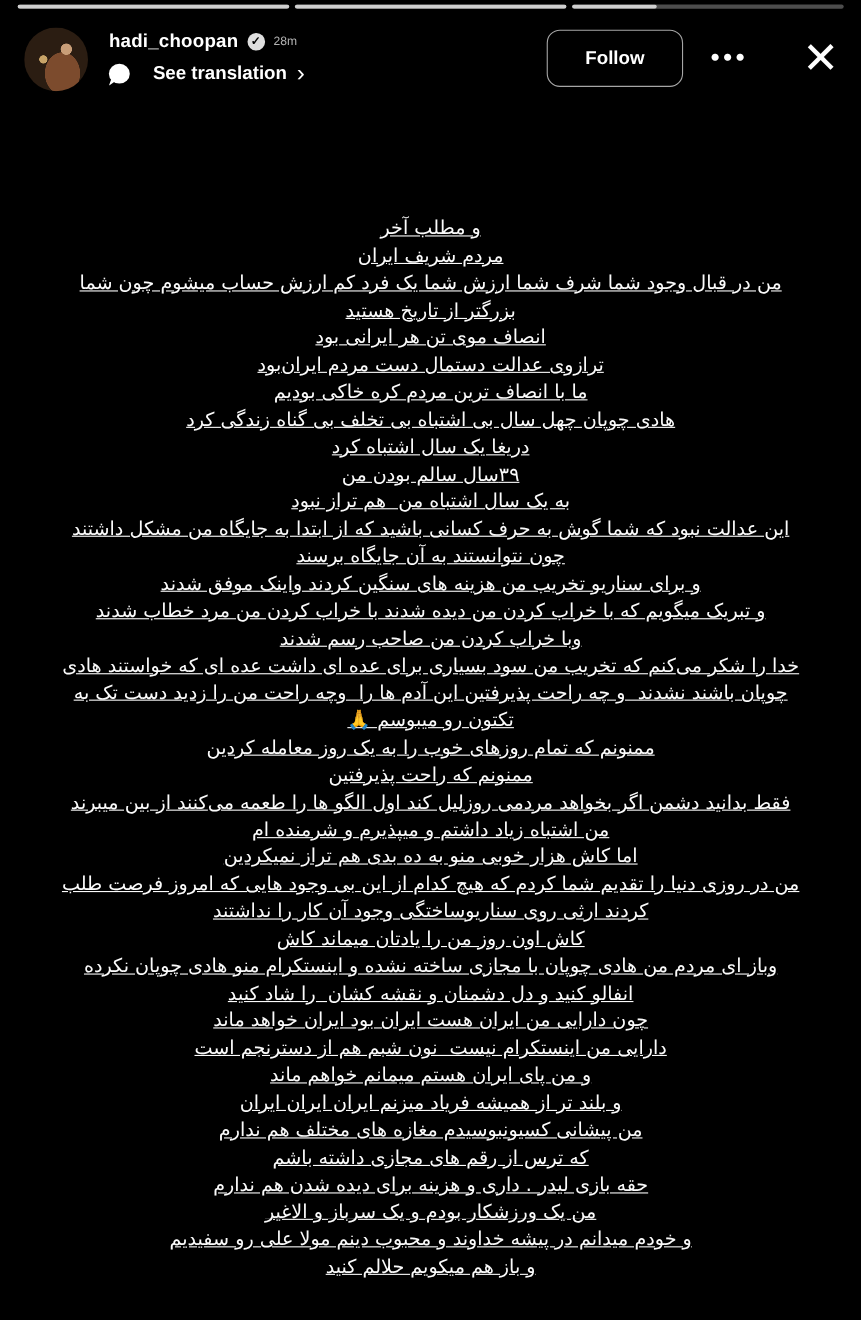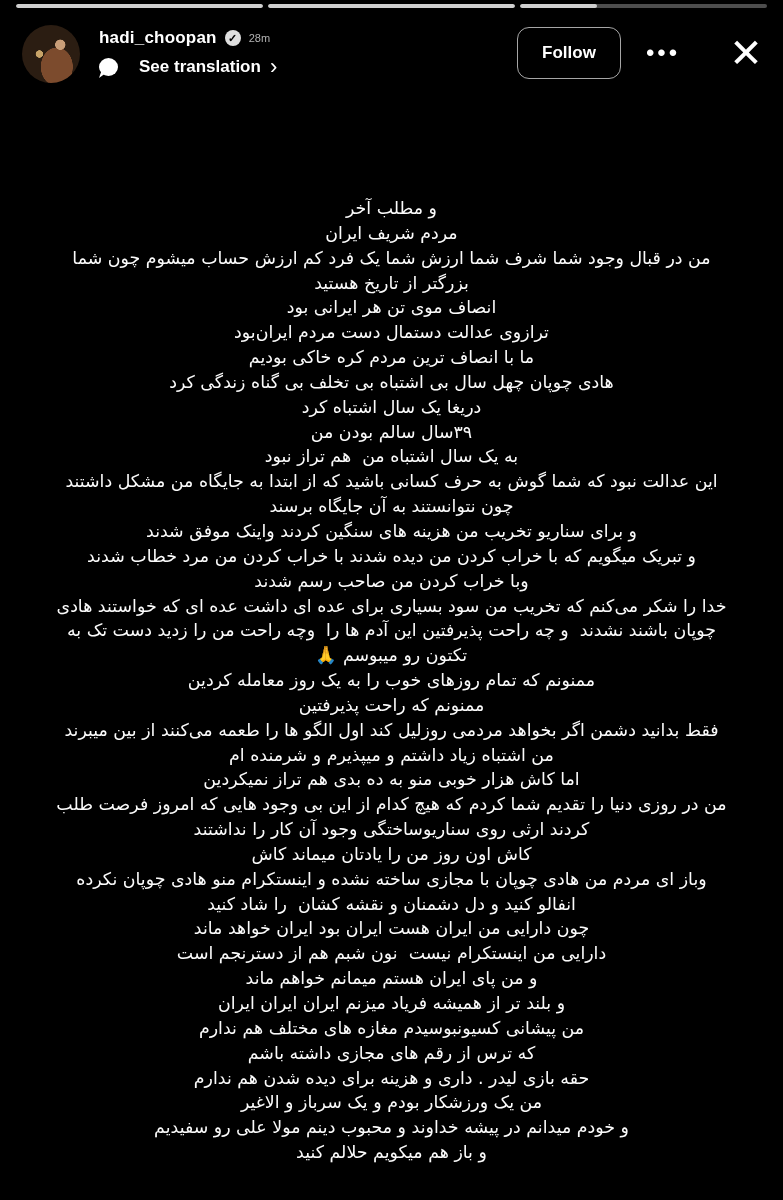--- a/index.html
+++ b/index.html
@@ -32,41 +32,42 @@
   .timestamp{font-size:11px;color:#b3b3b3;}
   .row2{display:flex;align-items:center;gap:9px;margin-top:7px;cursor:pointer;}
   .bubble{position:relative;width:19px;height:18px;background:#fff;border-radius:50%;}
   .bubble::after{
     content:"";position:absolute;left:0;bottom:-2px;width:8px;height:8px;background:#fff;
     clip-path:polygon(0 100%, 95% 30%, 35% 0);
   }
   .trans-label{font-size:17px;font-weight:600;color:#fff;margin-left:12px;}
   .chev{font-size:22px;line-height:18px;color:#fff;font-weight:400;}
   .follow{
-    position:absolute;right:162px;top:5px;width:104px;height:52px;
+    position:absolute;right:162px;top:5px;width:124px;height:52px;
     background:transparent;border:1.6px solid rgba(255,255,255,.65);border-radius:12px;
     color:#fff;font-size:17px;font-weight:600;font-family:inherit;cursor:pointer;
   }
   .more{
     position:absolute;right:96px;top:14px;width:48px;height:34px;
     display:flex;align-items:center;justify-content:center;
     font-size:24px;letter-spacing:3px;color:#fff;cursor:pointer;
   }
   .close{
     position:absolute;right:13px;top:6px;width:48px;height:50px;
     display:flex;align-items:center;justify-content:center;
     font-size:40px;font-weight:300;color:#fff;cursor:pointer;line-height:1;
   }
   
   .story-text{
     position:absolute;top:196px;left:14px;right:14px;
     direction:rtl;text-align:center;
     font-family:"DejaVu Sans", sans-serif;
     font-size:17.4px;line-height:24.85px;color:#fbfbfb;
     white-space:pre-wrap;
+    text-decoration:underline;
   }
   .line{min-height:24.85px;}
 </style>
 </head>
 <body>
 
 <div class="screen">
 
   <div class="progress">
       <div class="seg">

